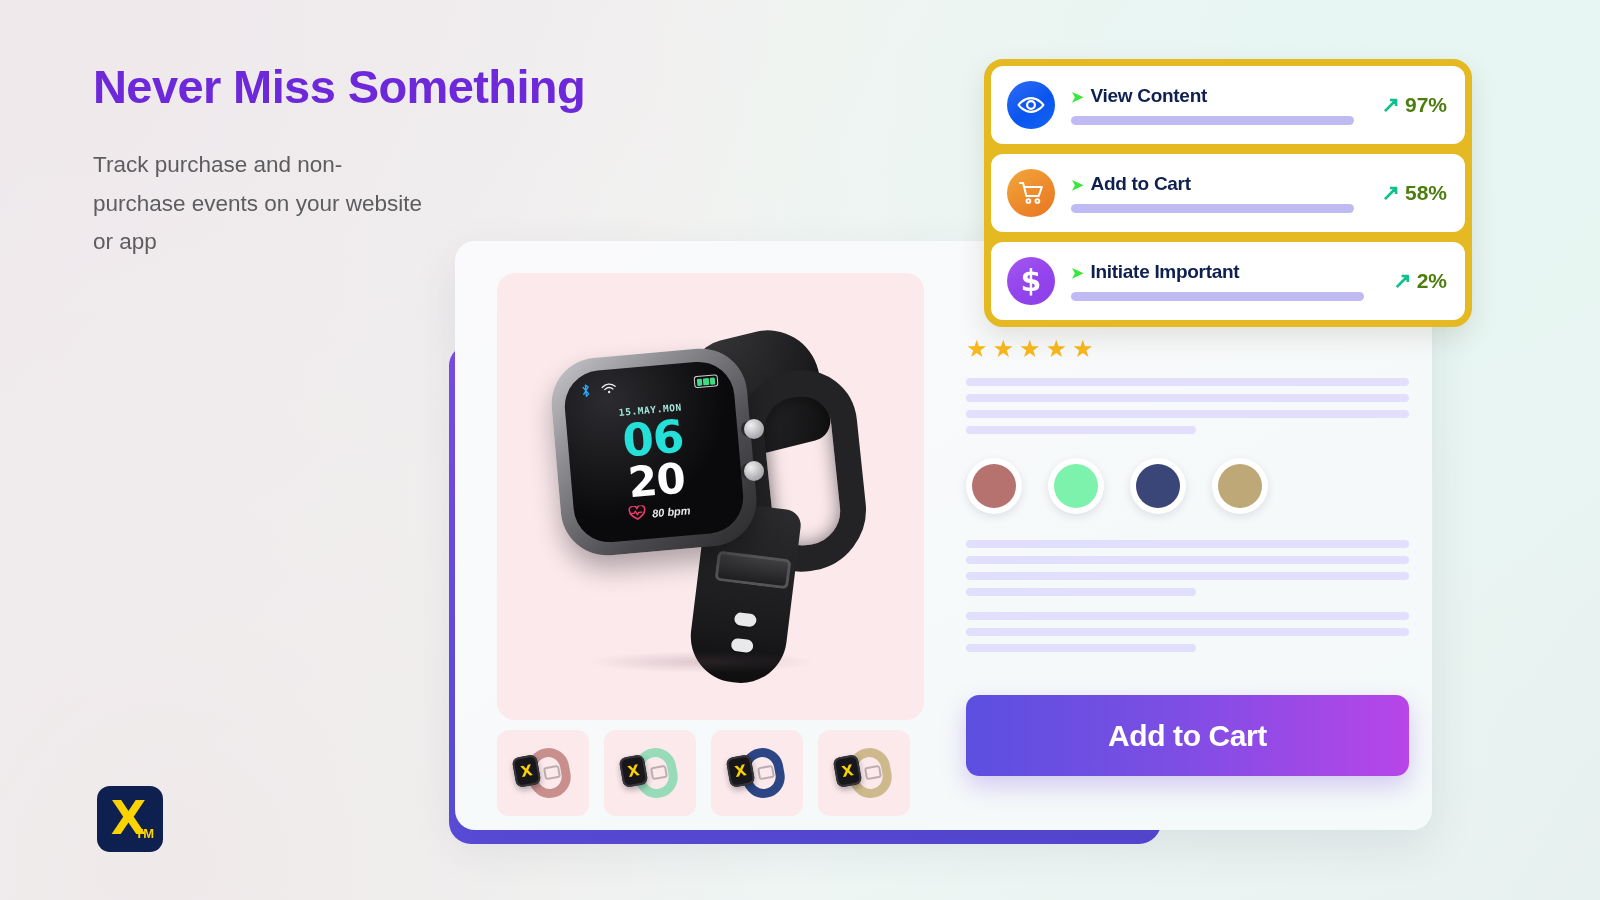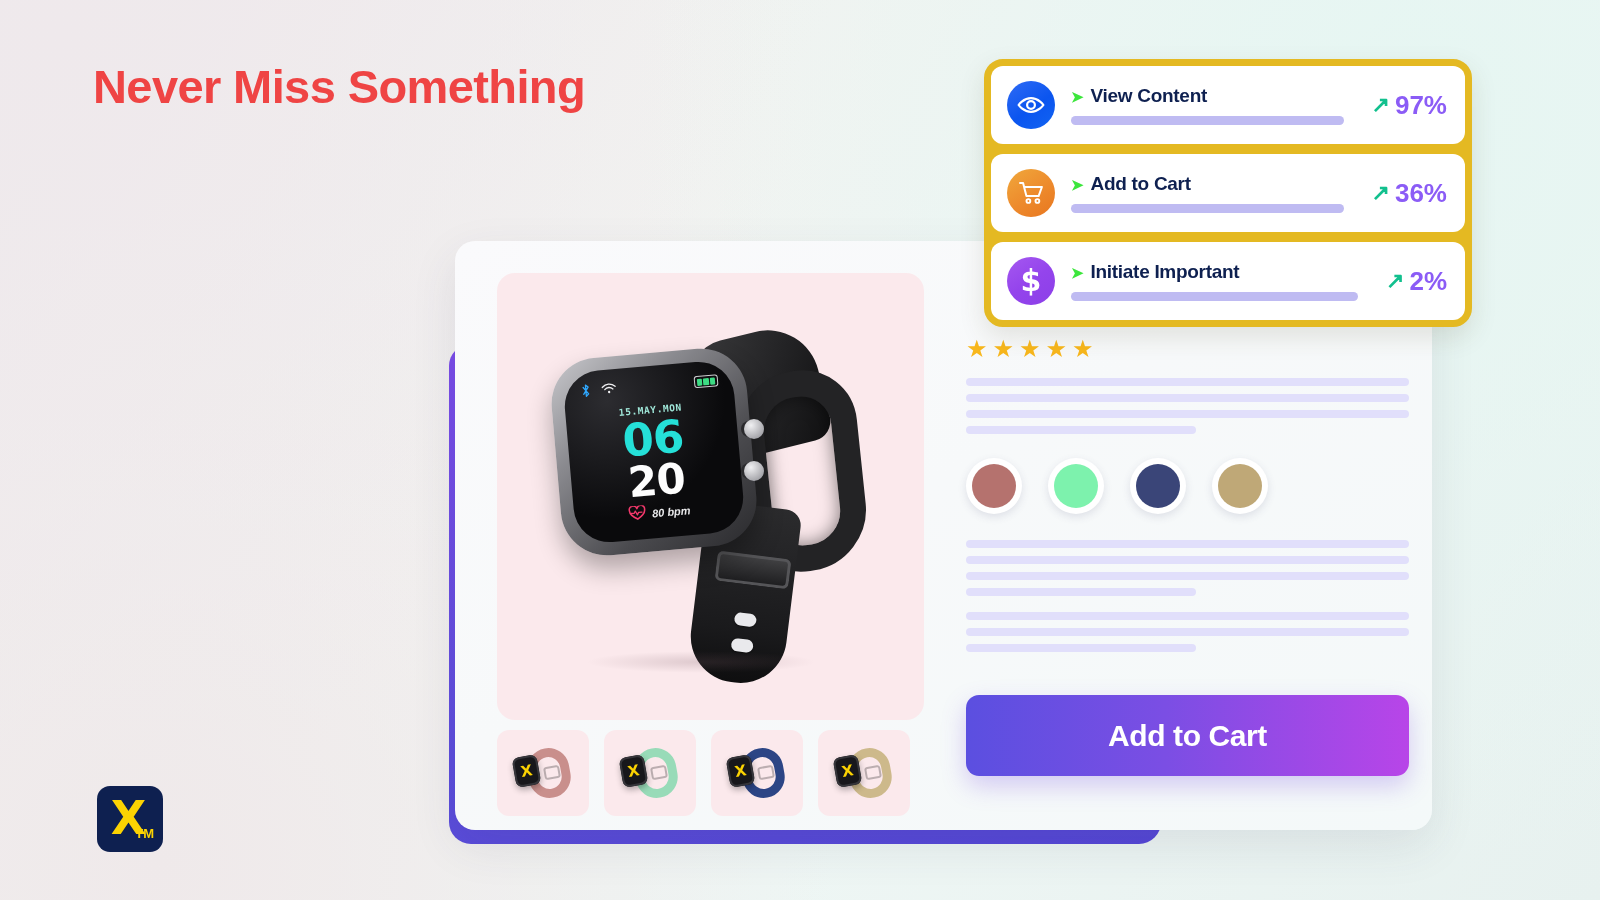--- a/index.html
+++ b/index.html
@@ -11,21 +11,21 @@
       radial-gradient(circle at 4% 4%, #efe9ec 0%, rgba(239,233,236,0) 42%),
       radial-gradient(circle at 10% 96%, #efe9ea 0%, rgba(239,233,234,0) 40%),
       linear-gradient(125deg, #eeeaec 0%, #f2f3f1 38%, #eef6f4 62%, #e7f1ef 100%);
     position: relative;
   }
   .stage { position: absolute; inset: 0; }
 
   
   .hero { position: absolute; left: 93px; top: 62px; width: 620px; }
   .hero-kicker {
-    font-size: 47px; font-weight: 700; color: #ef4444;
+    font-size: 47px; font-weight: 700; color: #6d28d9;
     letter-spacing: -0.6px; line-height: 1.06; white-space: nowrap;
   }
   .hero-title {
     font-size: 74px; font-weight: 800; color: #0e2050;
     letter-spacing: -2.2px; line-height: 1.0; margin-top: 6px;
   }
   .hero-sub {
     margin-top: 34px; font-size: 22.5px; line-height: 1.72;
     color: #5d5d5f; font-weight: 400; max-width: 330px;
   }
@@ -263,29 +263,30 @@
   }
   .m-bar {
     margin-top: 9px; height: 9px; border-radius: 6px;
     background: #bfbbf2; width: 91%;
   }
   .m-value-row {
     display: flex; align-items: center; gap: 5px; flex: 0 0 auto;
     padding-right: 4px;
   }
   .m-trend { color: #12c08e; font-size: 22px; line-height: 1; font-weight: 700; }
-  .m-pct { color: #8b5cf6; font-size: 26px; font-weight: 800; }
+  .m-pct { color: #4d7c0f; font-size: 21px; font-weight: 800; }
 </style>
 </head>
 <body>
 
 <div class="stage">
 
   <div class="hero">
     <div class="hero-kicker">Never Miss Something</div>
+    <div class="hero-sub">Track purchase and non-purchase events on your website or app</div>
   </div>
 
   <div class="logo">
     <span class="x-mark">X</span>
     <span class="tm">TM</span>
   </div>
 
   <div class="purple-card"></div>
 
   <div class="ghost-card"></div>
@@ -462,21 +463,21 @@
       </div>
       <div class="m-body">
         <div class="m-label-row">
           <span class="m-arrow">➤</span>
           <span class="m-label">Add to Cart</span>
         </div>
         <div class="m-bar"></div>
       </div>
       <div class="m-value-row">
         <span class="m-trend">↗</span>
-        <span class="m-pct">36%</span>
+        <span class="m-pct">58%</span>
       </div>
     </div>
 
     <div class="metric-card">
       <div class="m-icon dollar">
         <span class="glyph-dollar">$</span>
       </div>
       <div class="m-body">
         <div class="m-label-row">
           <span class="m-arrow">➤</span>

